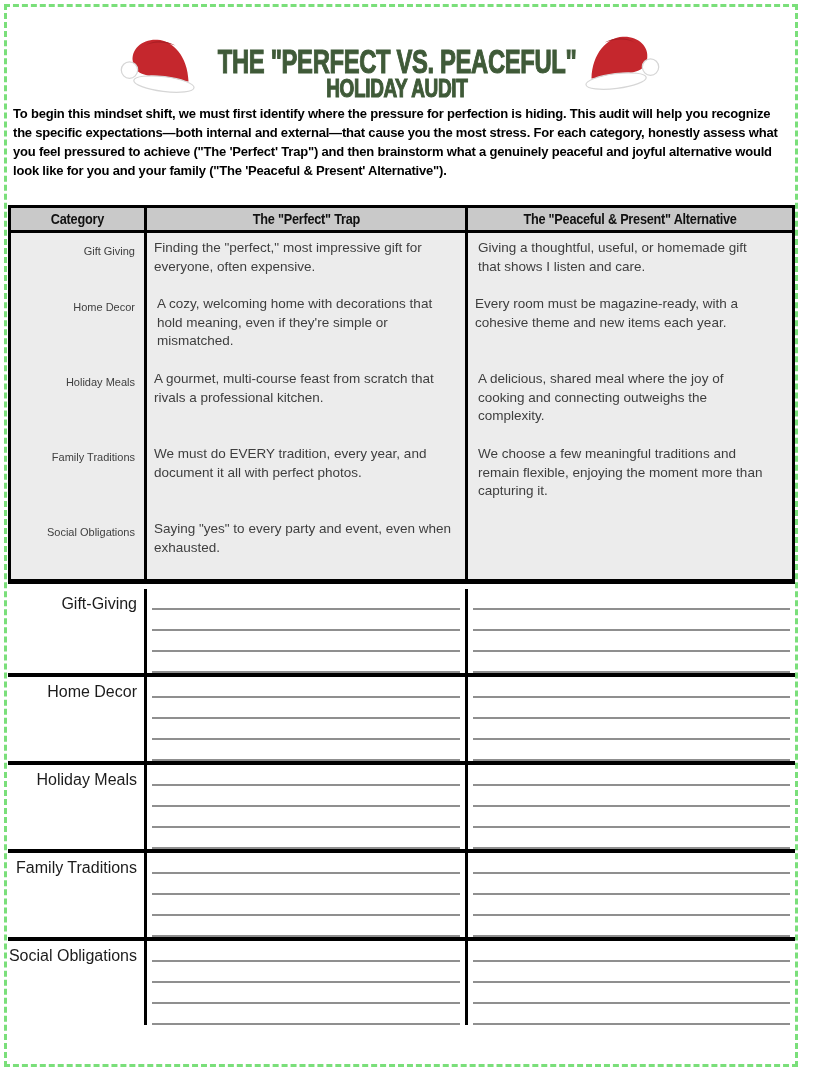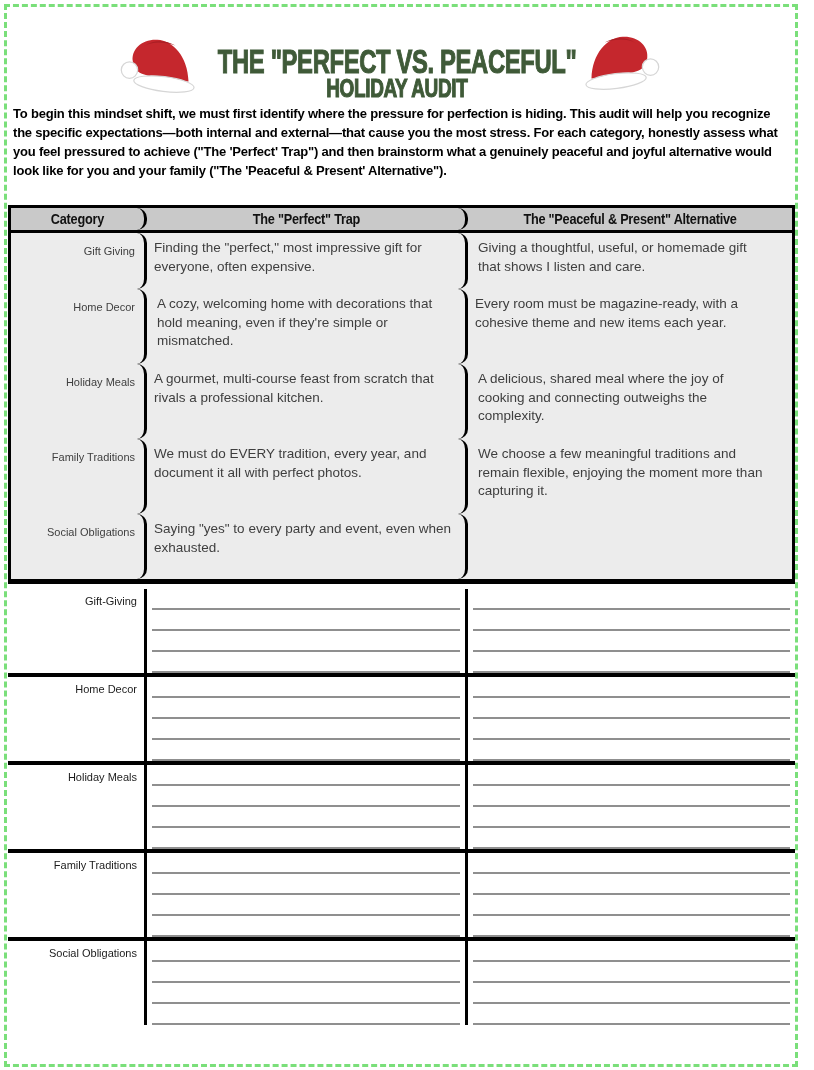--- a/index.html
+++ b/index.html
@@ -33,21 +33,21 @@
     position:absolute; left:13px; top:104px; width:778px;
     font-weight:bold; font-size:13px; line-height:19px; color:#000;
     letter-spacing:-0.2px;
   }
   
   .audit-table {
     position:absolute; left:8px; top:205px; width:787px;
     border:3px solid #000; border-bottom-width:5px; background:#ececec;
   }
   .a-row { display:grid; grid-template-columns:136px 321px 1fr; }
-  .a-row > div:nth-child(1), .a-row > div:nth-child(2) { border-right:3px solid #000;border-radius:10px; }
+  .a-row > div:nth-child(1), .a-row > div:nth-child(2) { border-right:3px solid #000; }
   .a-head {
     background:#c9c9c9; border-bottom:3px solid #000; height:25px;
   }
   .a-head > div {
     display:flex; align-items:center; justify-content:center;
     font-weight:bold; font-size:15.5px; color:#111; white-space:nowrap; overflow:visible;
   }
   .a-head > div > span { display:inline-block; transform:scaleX(0.82); letter-spacing:-0.3px; }
   .cat-cell {
     text-align:right; padding:12px 9px 0 1px; font-size:11px; color:#404040;
@@ -59,21 +59,21 @@
   .h56 { height:56px; } .h75 { height:75px; } .h65 { height:65px; }
   
   .worksheet { position:absolute; left:8px; top:589px; width:787px; }
   .ws-block {
     display:grid; grid-template-columns:139px 321px 1fr;
     border-bottom:4px solid #000;
   }
   .ws-block:last-child { border-bottom:none; }
   .ws-block > div:nth-child(1), .ws-block > div:nth-child(2) { border-right:3px solid #000; }
   .ws-label {
-    text-align:right; padding:6px 7px 4px 0; font-size:11px; color:#1c1c1c;
+    text-align:right; padding:6px 7px 4px 0; font-size:16px; color:#1c1c1c;
   }
   .lines-col { padding:0 5px; }
   .write-line { height:21px; border-bottom:2px solid #8f8f8f; }
 </style>
 </head>
 <body>
 
 <div class="page">
   <div class="cut-border"></div>
 

